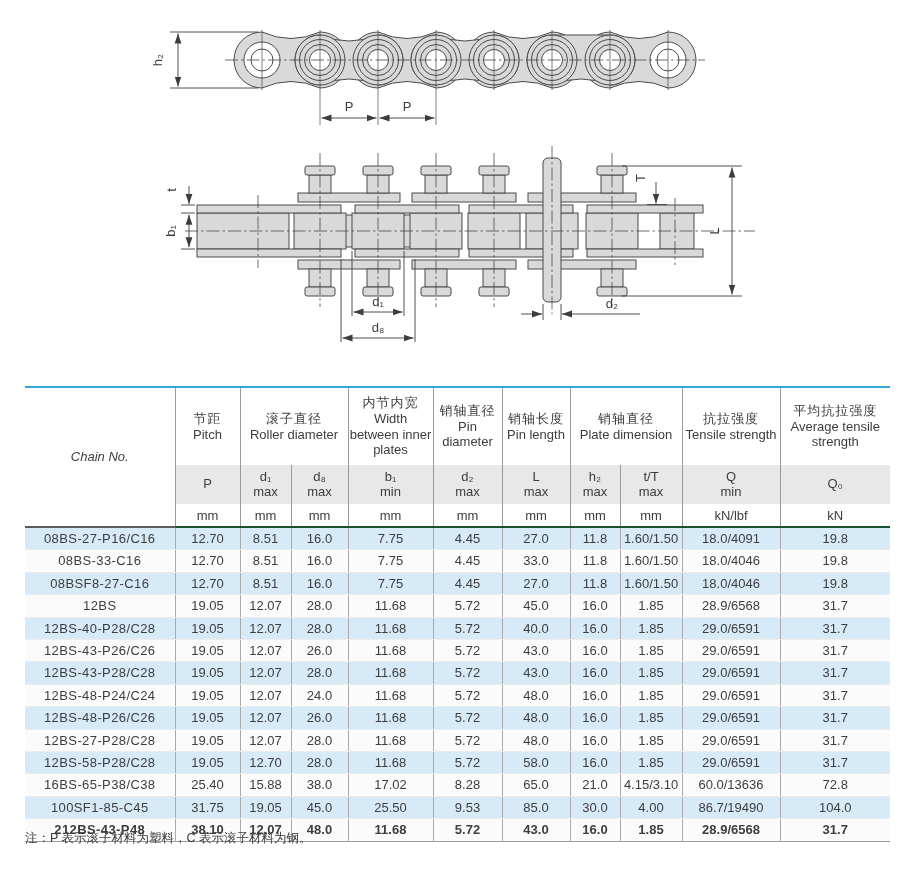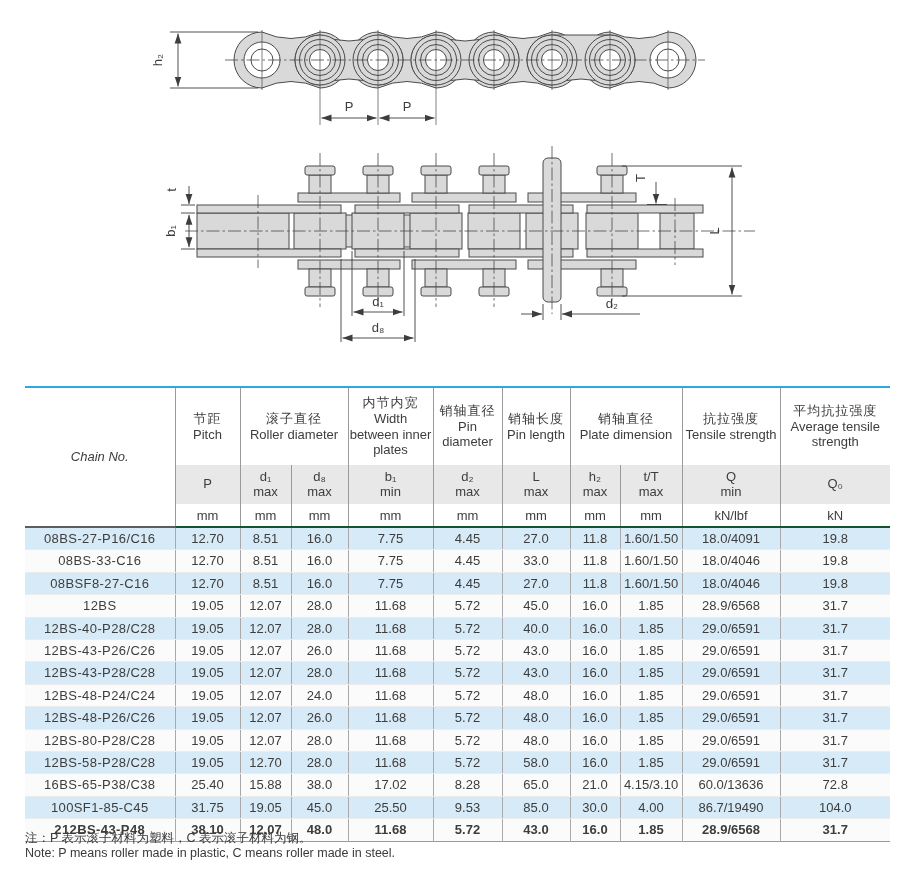--- a/index.html
+++ b/index.html
@@ -442,21 +442,21 @@
         <td>26.0</td>
         <td>11.68</td>
         <td>5.72</td>
         <td>48.0</td>
         <td>16.0</td>
         <td>1.85</td>
         <td>29.0/6591</td>
         <td>31.7</td>
       </tr>
       <tr>
-        <td class="chain-cell">12BS-80-P28/C28</td>
+        <td class="chain-cell">12BS-27-P28/C28</td>
         <td>19.05</td>
         <td>12.07</td>
         <td>28.0</td>
         <td>11.68</td>
         <td>5.72</td>
         <td>48.0</td>
         <td>16.0</td>
         <td>1.85</td>
         <td>29.0/6591</td>
         <td>31.7</td>
@@ -511,14 +511,13 @@
         <td>16.0</td>
         <td>1.85</td>
         <td>28.9/6568</td>
         <td>31.7</td>
       </tr>
     </tbody>
 </table>
 
 <div id="notes">
   <div>注：P 表示滚子材料为塑料，C 表示滚子材料为钢。</div>
-  <div>Note: P means roller made in plastic, C means roller made in steel.</div>
 </div>
 
 </body></html>

